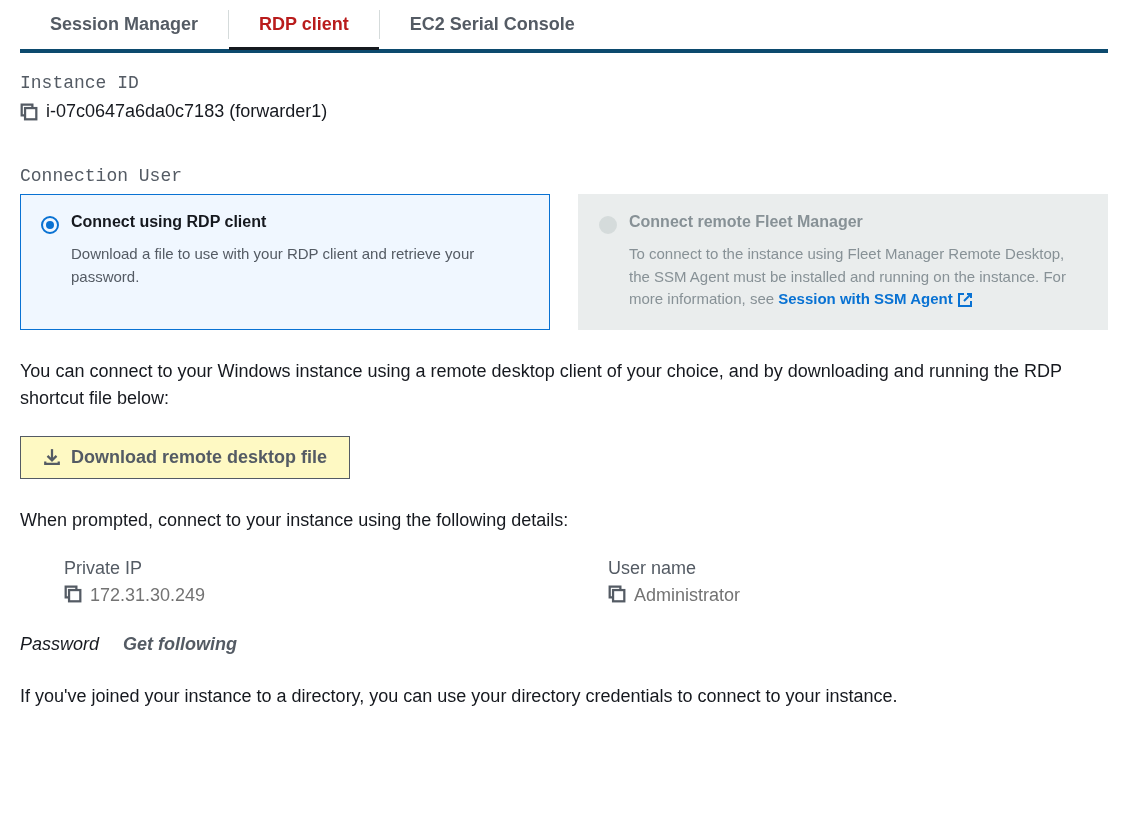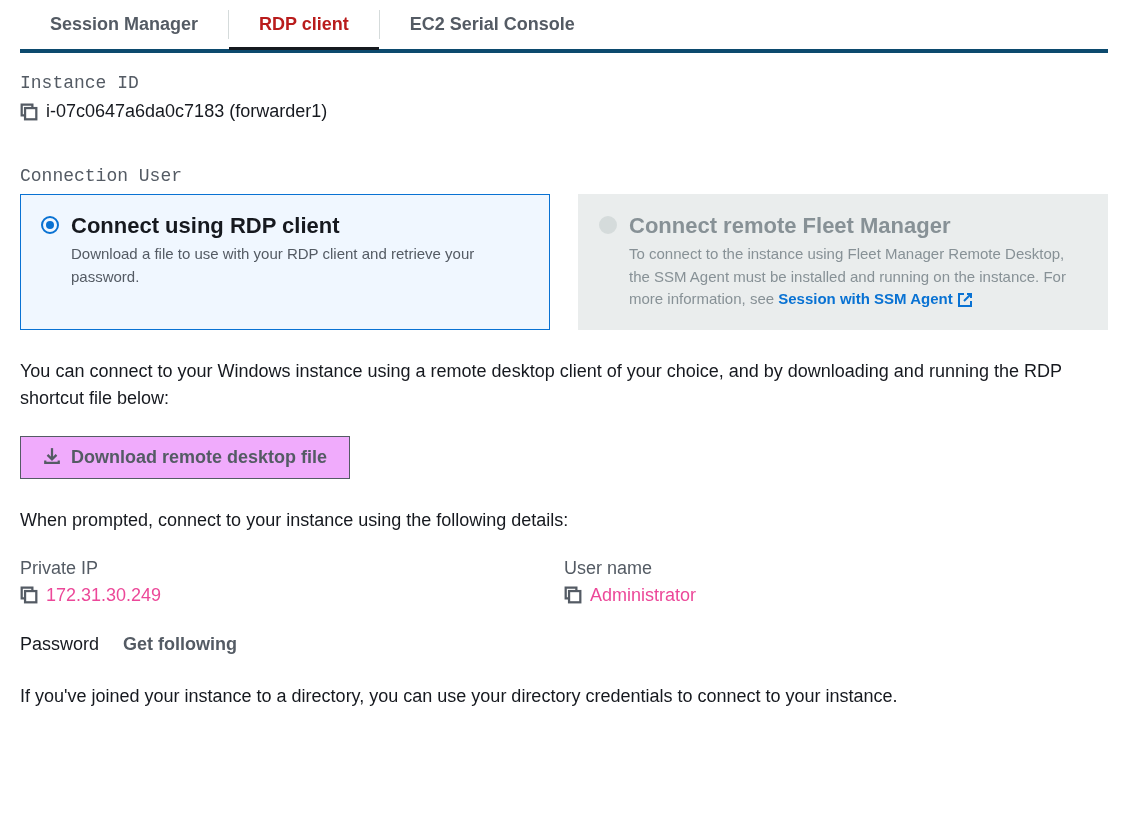--- a/index.html
+++ b/index.html
@@ -115,24 +115,24 @@
       width: 8px;
       height: 8px;
       background: #0972d3;
       border-radius: 50%;
     }
     .option-card.disabled .radio {
       background: #d5dbdb;
       border-color: #d5dbdb;
     }
     .option-title {
-      font-size: 22px;
-      font-weight: 700;
-      color: #16191f;
-      margin-bottom: 4px;
+      font-size: 16px;
+      font-weight: 700;
+      color: #16191f;
+      margin-bottom: 12px;
     }
     .option-card.disabled .option-title {
       color: #879196;
     }
     .option-desc {
       font-size: 15px;
       color: #545b64;
       line-height: 1.5;
     }
     .option-card.disabled .option-desc {
@@ -156,25 +156,25 @@
       stroke-width: 2;
     }
     .body-text {
       font-size: 18px;
       color: #16191f;
       line-height: 1.5;
       margin-bottom: 24px;
     }
     .download-btn {
       display: inline-flex;
-      align-items: flex-start;
+      align-items: center;
       gap: 10px;
       padding: 10px 22px;
       border: 1px solid #545b64;
-      background: #f0abfc;
+      background: #fef9c3;
       font-size: 18px;
       font-weight: 700;
       color: #545b64;
       cursor: pointer;
       margin-bottom: 28px;
     }
     .download-btn .dl-icon {
       width: 18px;
       height: 18px;
     }
@@ -182,38 +182,40 @@
       stroke: #545b64;
       fill: none;
       stroke-width: 2;
     }
     .details-row {
       display: flex;
       margin-bottom: 28px;
     }
     .detail-col {
       flex: 1;
+      margin-left: 44px;
     }
     .detail-label {
       font-size: 18px;
       color: #545b64;
       margin-bottom: 6px;
     }
     .detail-value {
       display: flex;
-      align-items: center;
+      align-items: flex-start;
       gap: 8px;
       font-size: 18px;
-      color: #ec4899;
+      color: #737373;
     }
     .password-row {
       display: flex;
       align-items: flex-start;
       gap: 24px;
       margin-bottom: 28px;
+      font-style: italic;
     }
     .password-label {
       font-size: 18px;
       color: #16191f;
     }
     .get-password {
       font-size: 18px;
       font-weight: 700;
       color: #545b64;
       cursor: pointer;

